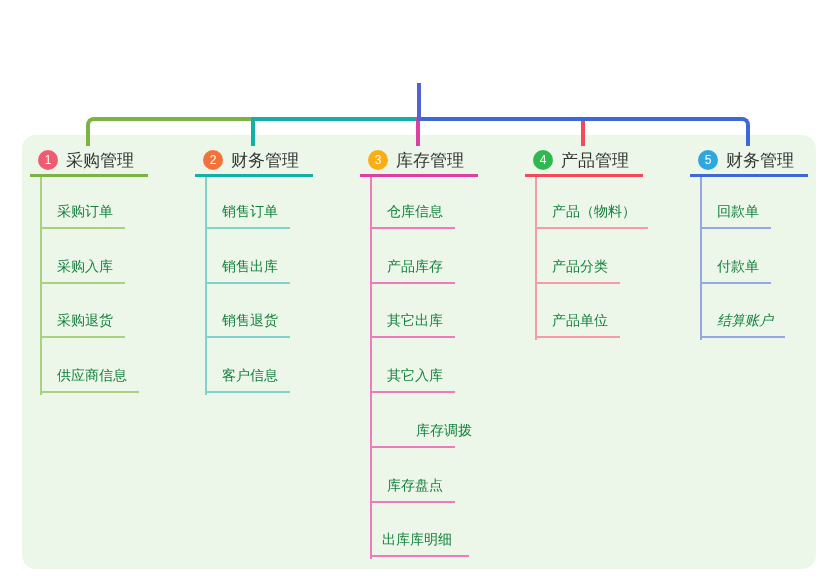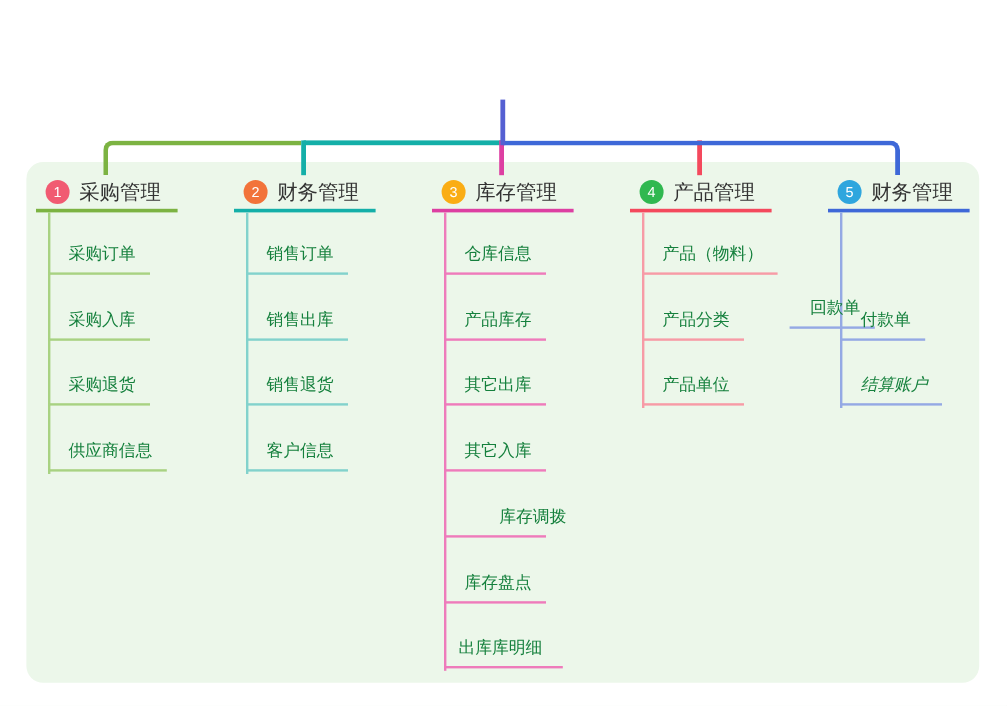--- a/index.html
+++ b/index.html
@@ -89,17 +89,17 @@
       </div>
       <div class="vline" style="left: 535px; top: 177px; height: 163px; background: rgb(247, 155, 166);"></div>
       <div class="child-item" style="left: 535px; top: 203px; width: 113px; border-bottom: 2px solid rgb(247, 155, 166);">产品（物料）</div>
       <div class="child-item" style="left: 535px; top: 258px; width: 85px; border-bottom: 2px solid rgb(247, 155, 166);">产品分类</div>
       <div class="child-item" style="left: 535px; top: 312px; width: 85px; border-bottom: 2px solid rgb(247, 155, 166);">产品单位</div>
       <div class="branch-header" style="left: 690px; top: 146px; width: 118px; border-bottom: 3px solid rgb(62, 104, 216);">
         <span class="badge" style="background: rgb(47, 166, 222);">5</span>
         <span>财务管理</span>
       </div>
       <div class="vline" style="left: 700px; top: 177px; height: 163px; background: rgb(148, 169, 228);"></div>
-      <div class="child-item" style="left: 658px; top: 203px; width: 71px; border-bottom: 2px solid rgb(148, 169, 228); margin-top: 45px;">回款单</div>
+      <div class="child-item" style="left: 700px; top: 203px; width: 71px; border-bottom: 2px solid rgb(148, 169, 228);">回款单</div>
       <div class="child-item" style="left: 700px; top: 258px; width: 71px; border-bottom: 2px solid rgb(148, 169, 228);">付款单</div>
       <div class="child-item" style="left: 700px; top: 312px; width: 85px; border-bottom: 2px solid rgb(148, 169, 228); font-style: italic;">结算账户</div>
     </div>
 </div>
 
 </body></html>

